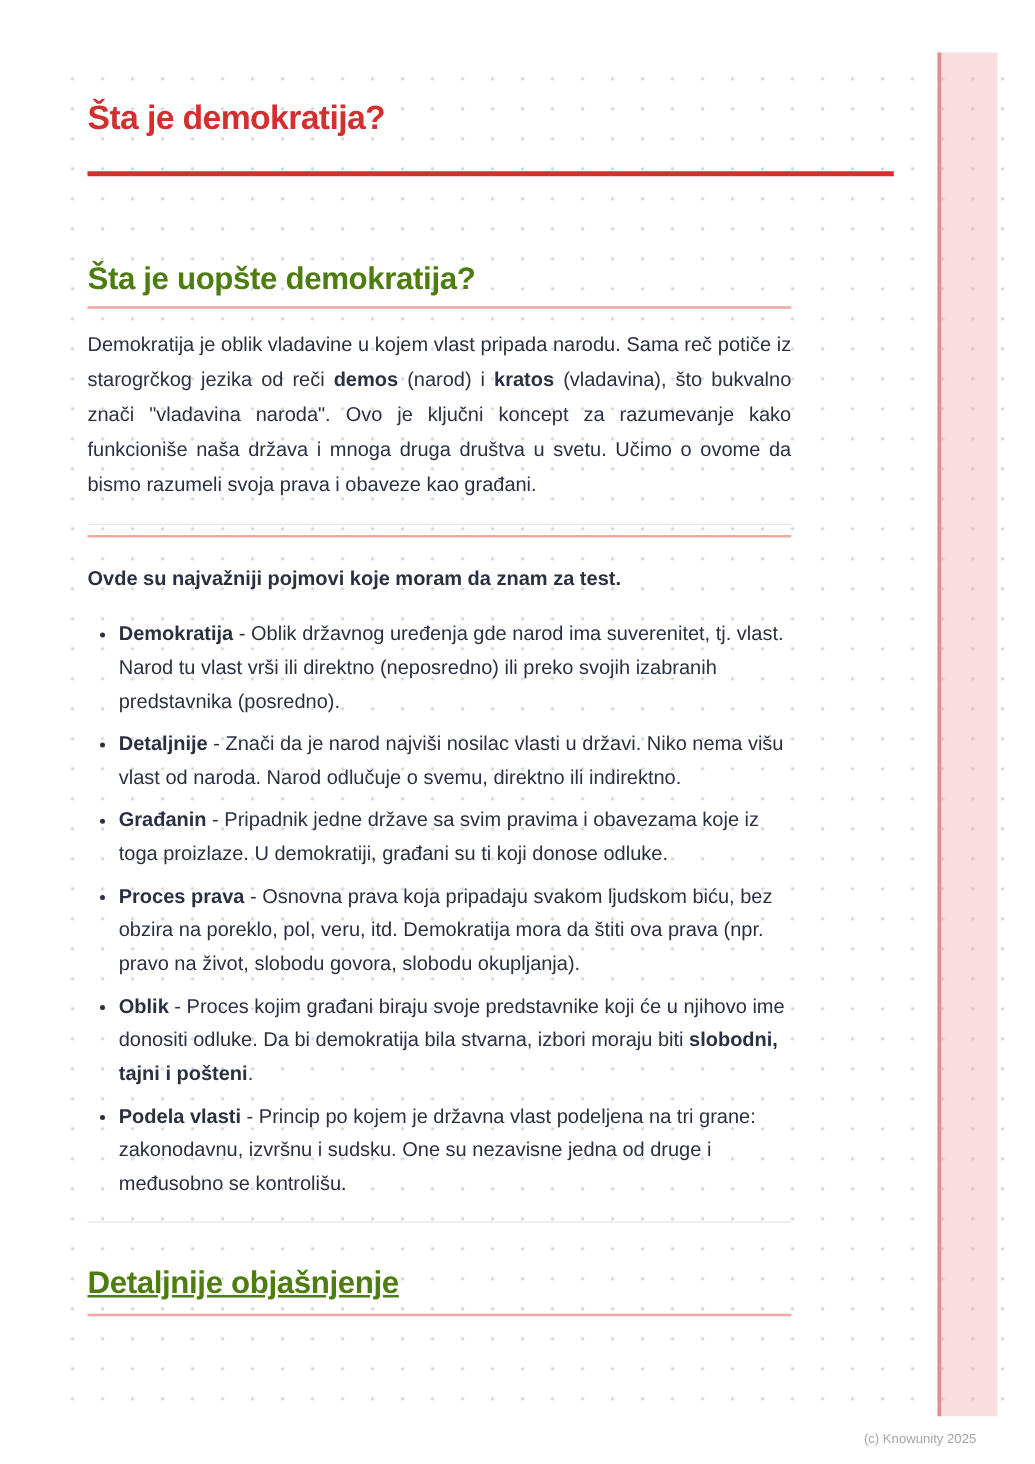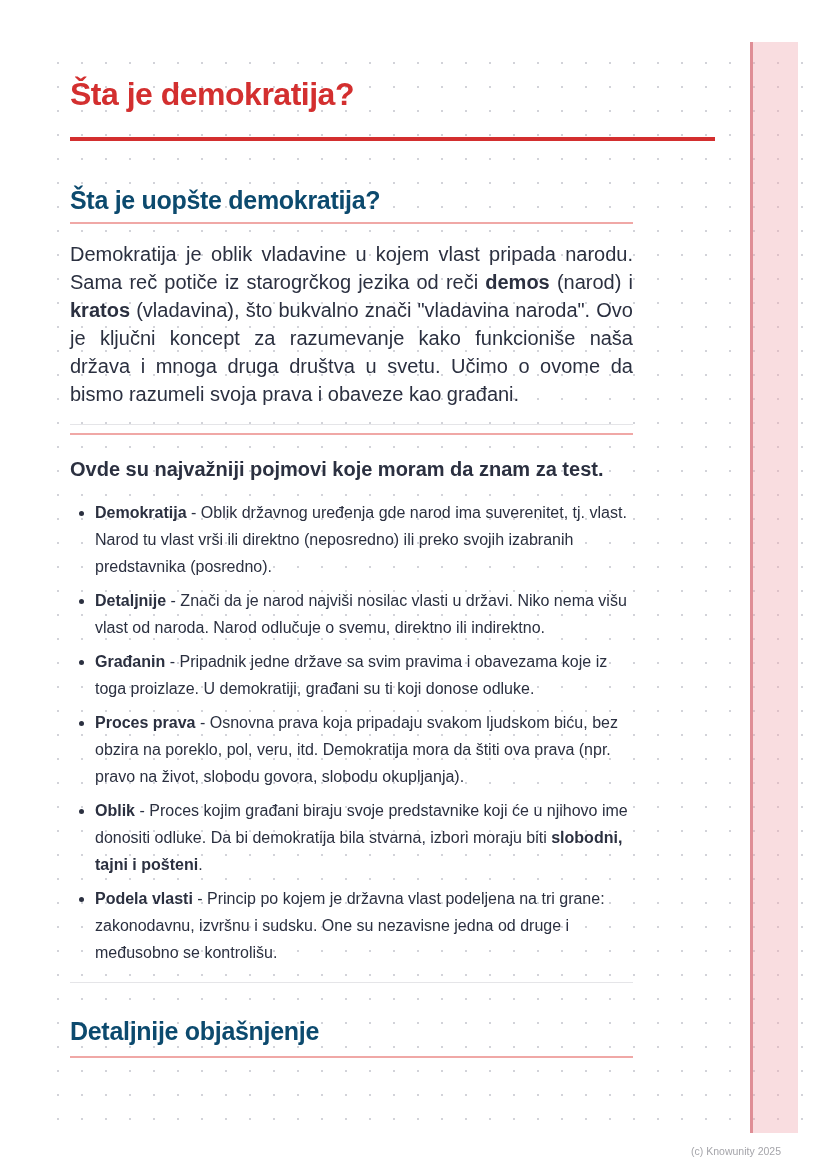--- a/index.html
+++ b/index.html
@@ -42,53 +42,53 @@
   .content {
     position: absolute;
     left: 70px;
     top: 42px;
     width: 645px;
     z-index: 2;
     color: #2b3040;
   }
   h1 {
     margin: 31px 0 0 0;
-    font-size: 32px;
+    font-size: 27px;
     line-height: 42px;
     font-weight: 800;
     letter-spacing: -0.5px;
     color: #d32f2f;
   }
   .title-rule {
     margin-top: 22px;
     width: 645px;
     height: 4px;
     background: #d32f2f;
   }
   section { margin: 0; }
   h2 {
-    margin: 45px 0 0 0;
+    margin: 68px 0 0 0;
     font-size: 25px;
     line-height: 28px;
     font-weight: 800;
     letter-spacing: -0.3px;
-    color: #0c4a6e;
+    color: #4d7c0f;
   }
-  h2.tight { margin-top: 34px; }
+  h2.tight { margin-top: 34px; text-decoration: underline; }
   .h-underline {
     margin-top: 8px;
     width: 563px;
     height: 2px;
     background: #f0a8a6;
   }
   .h-underline.last { margin-top: 11px; }
   p.para {
     margin: 16px 0 0 0;
     width: 563px;
-    font-size: 20px;
+    font-size: 16px;
     line-height: 28px;
     color: #2b3040;
   }
   p.justify { text-align: justify; }
   p.intro-line { margin-top: 20px; font-weight: bold; }
   b { font-weight: 700; }
   ul.terms {
     margin: 16px 0 4px 0;
     padding: 0 0 0 25px;
     width: 563px;

